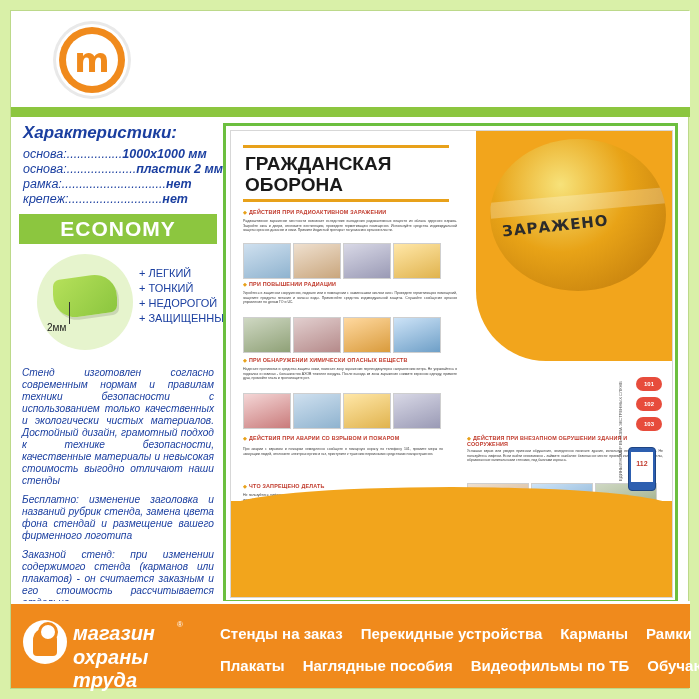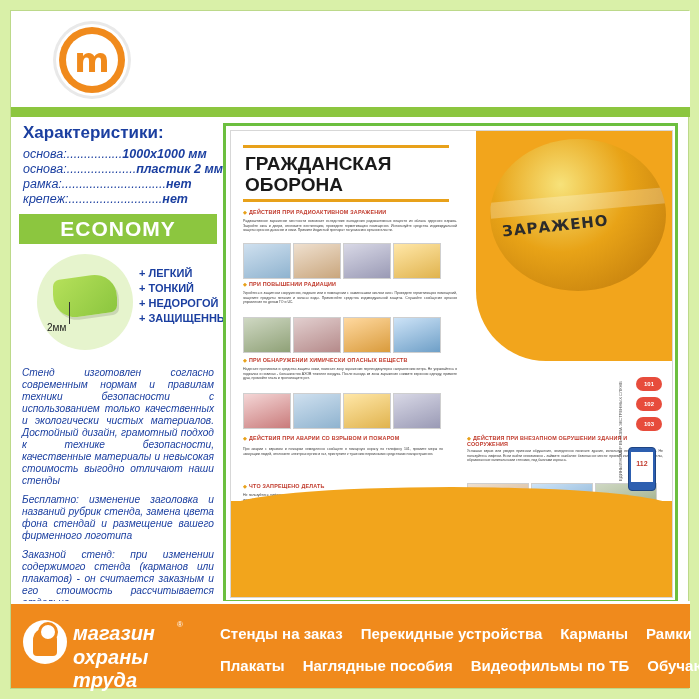--- a/index.html
+++ b/index.html
@@ -57,21 +57,21 @@
   .hdr-strip-in{
     position:absolute;left:6px;top:1px;width:667px;height:8px;
     background:#8cc63f;
   }
 
   
   .left{
     position:absolute;left:8px;top:112px;width:198px;height:480px;
   }
   .char-title{
-    font-size:17px;font-weight:bold;color:#1b3fa0;margin:0 0 4px 4px;
+    font-size:17px;font-style:italic;font-weight:bold;color:#1b3fa0;margin:0 0 4px 4px;
   }
   .char-row{
     font-size:12.5px;font-style:italic;color:#1b3fa0;margin:0 0 1px 4px;
     white-space:nowrap;
   }
   .char-row b{font-weight:bold;}
   .dots{letter-spacing:0px;}
 
   .eco-badge{
     margin:8px 0 0 0;
@@ -97,21 +97,21 @@
     transform:skewY(-8deg);
     box-shadow:2px 3px 0 rgba(0,0,0,.12);
   }
   .sheet-tick{
     position:absolute;left:28px;top:72px;font-size:10px;color:#222;
   }
   .sheet-arrow{
     position:absolute;left:50px;top:52px;width:1px;height:22px;background:#333;
   }
   .bullets{
-    position:absolute;left:120px;top:16px;font-size:11px;color:#1b3fa0;font-weight:bold;line-height:15px;
+    position:absolute;left:120px;top:16px;font-size:11px;color:#1b3fa0;font-weight:normal;line-height:15px;
   }
   .bullets div{white-space:nowrap;}
 
   .para{
     font-size:10.2px;color:#1b3fa0;font-style:italic;line-height:12px;margin:7px 3px 0 3px;text-align:justify;
   }
 
   
   .poster{
     position:absolute;left:212px;top:112px;width:455px;height:480px;

